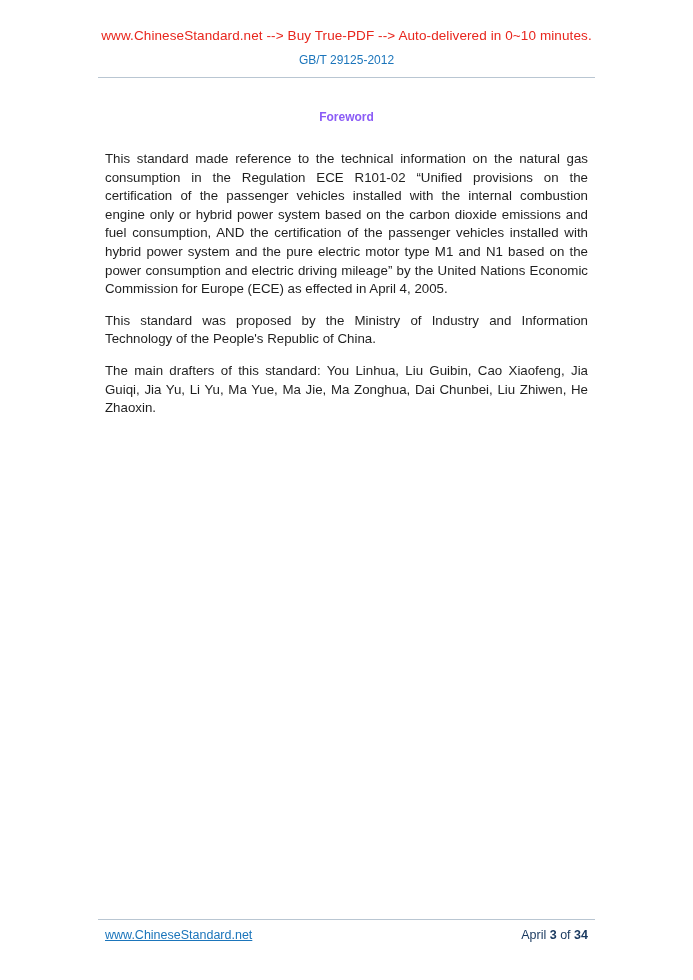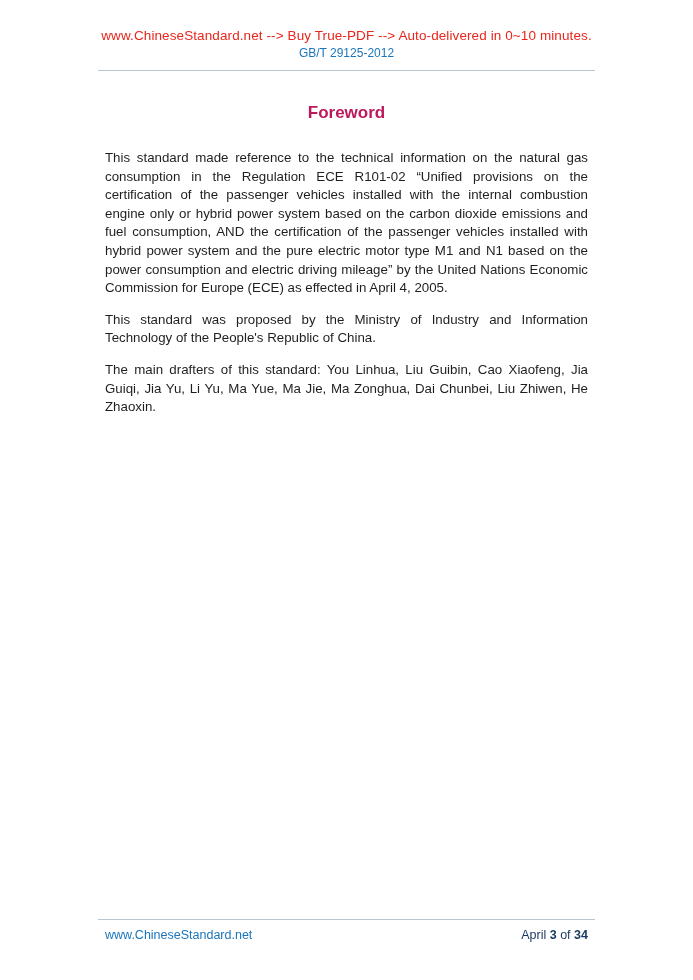--- a/index.html
+++ b/index.html
@@ -21,40 +21,40 @@
     background: #ffffff;
     overflow: hidden;
   }
   .page-header { padding-top: 28px; text-align: center; }
   .promo {
     color: var(--promo-red);
     font-size: 13.5px;
     letter-spacing: 0.1px;
   }
   .std-code {
-    margin-top: 3px;
+    margin-top: 10px;
     color: var(--header-blue);
     font-size: 12px;
   }
   .rule {
     border: none;
     border-top: 1px solid var(--rule-gray);
     margin: 10px 98px 0 98px;
   }
   .content {
     padding: 0 105px;
     color: var(--body-text);
   }
   .doc-title {
     text-align: center;
-    font-size: 17px;
+    font-size: 12px;
     font-weight: bold;
     margin-top: 32px;
     margin-bottom: 26px;
-    color: #be185d;
+    color: #8b5cf6;
   }
   .content p {
     font-size: 13.3px;
     line-height: 18.6px;
     text-align: justify;
     margin-bottom: 13px;
     color: #1f1f1f;
   }
   .page-footer {
     position: absolute;
@@ -64,20 +64,21 @@
   }
   .footer-row {
     display: flex;
     justify-content: space-between;
     align-items: baseline;
     padding: 8px 105px 0 105px;
     font-size: 12.5px;
   }
   .footer-link {
     color: var(--link-blue);
+    text-decoration: underline;
     cursor: pointer;
   }
   .page-indicator { color: var(--footer-dark); }
   .page-indicator b { font-weight: bold; }
 </style>
 </head>
 <body>
 
 <div class="page">
 

